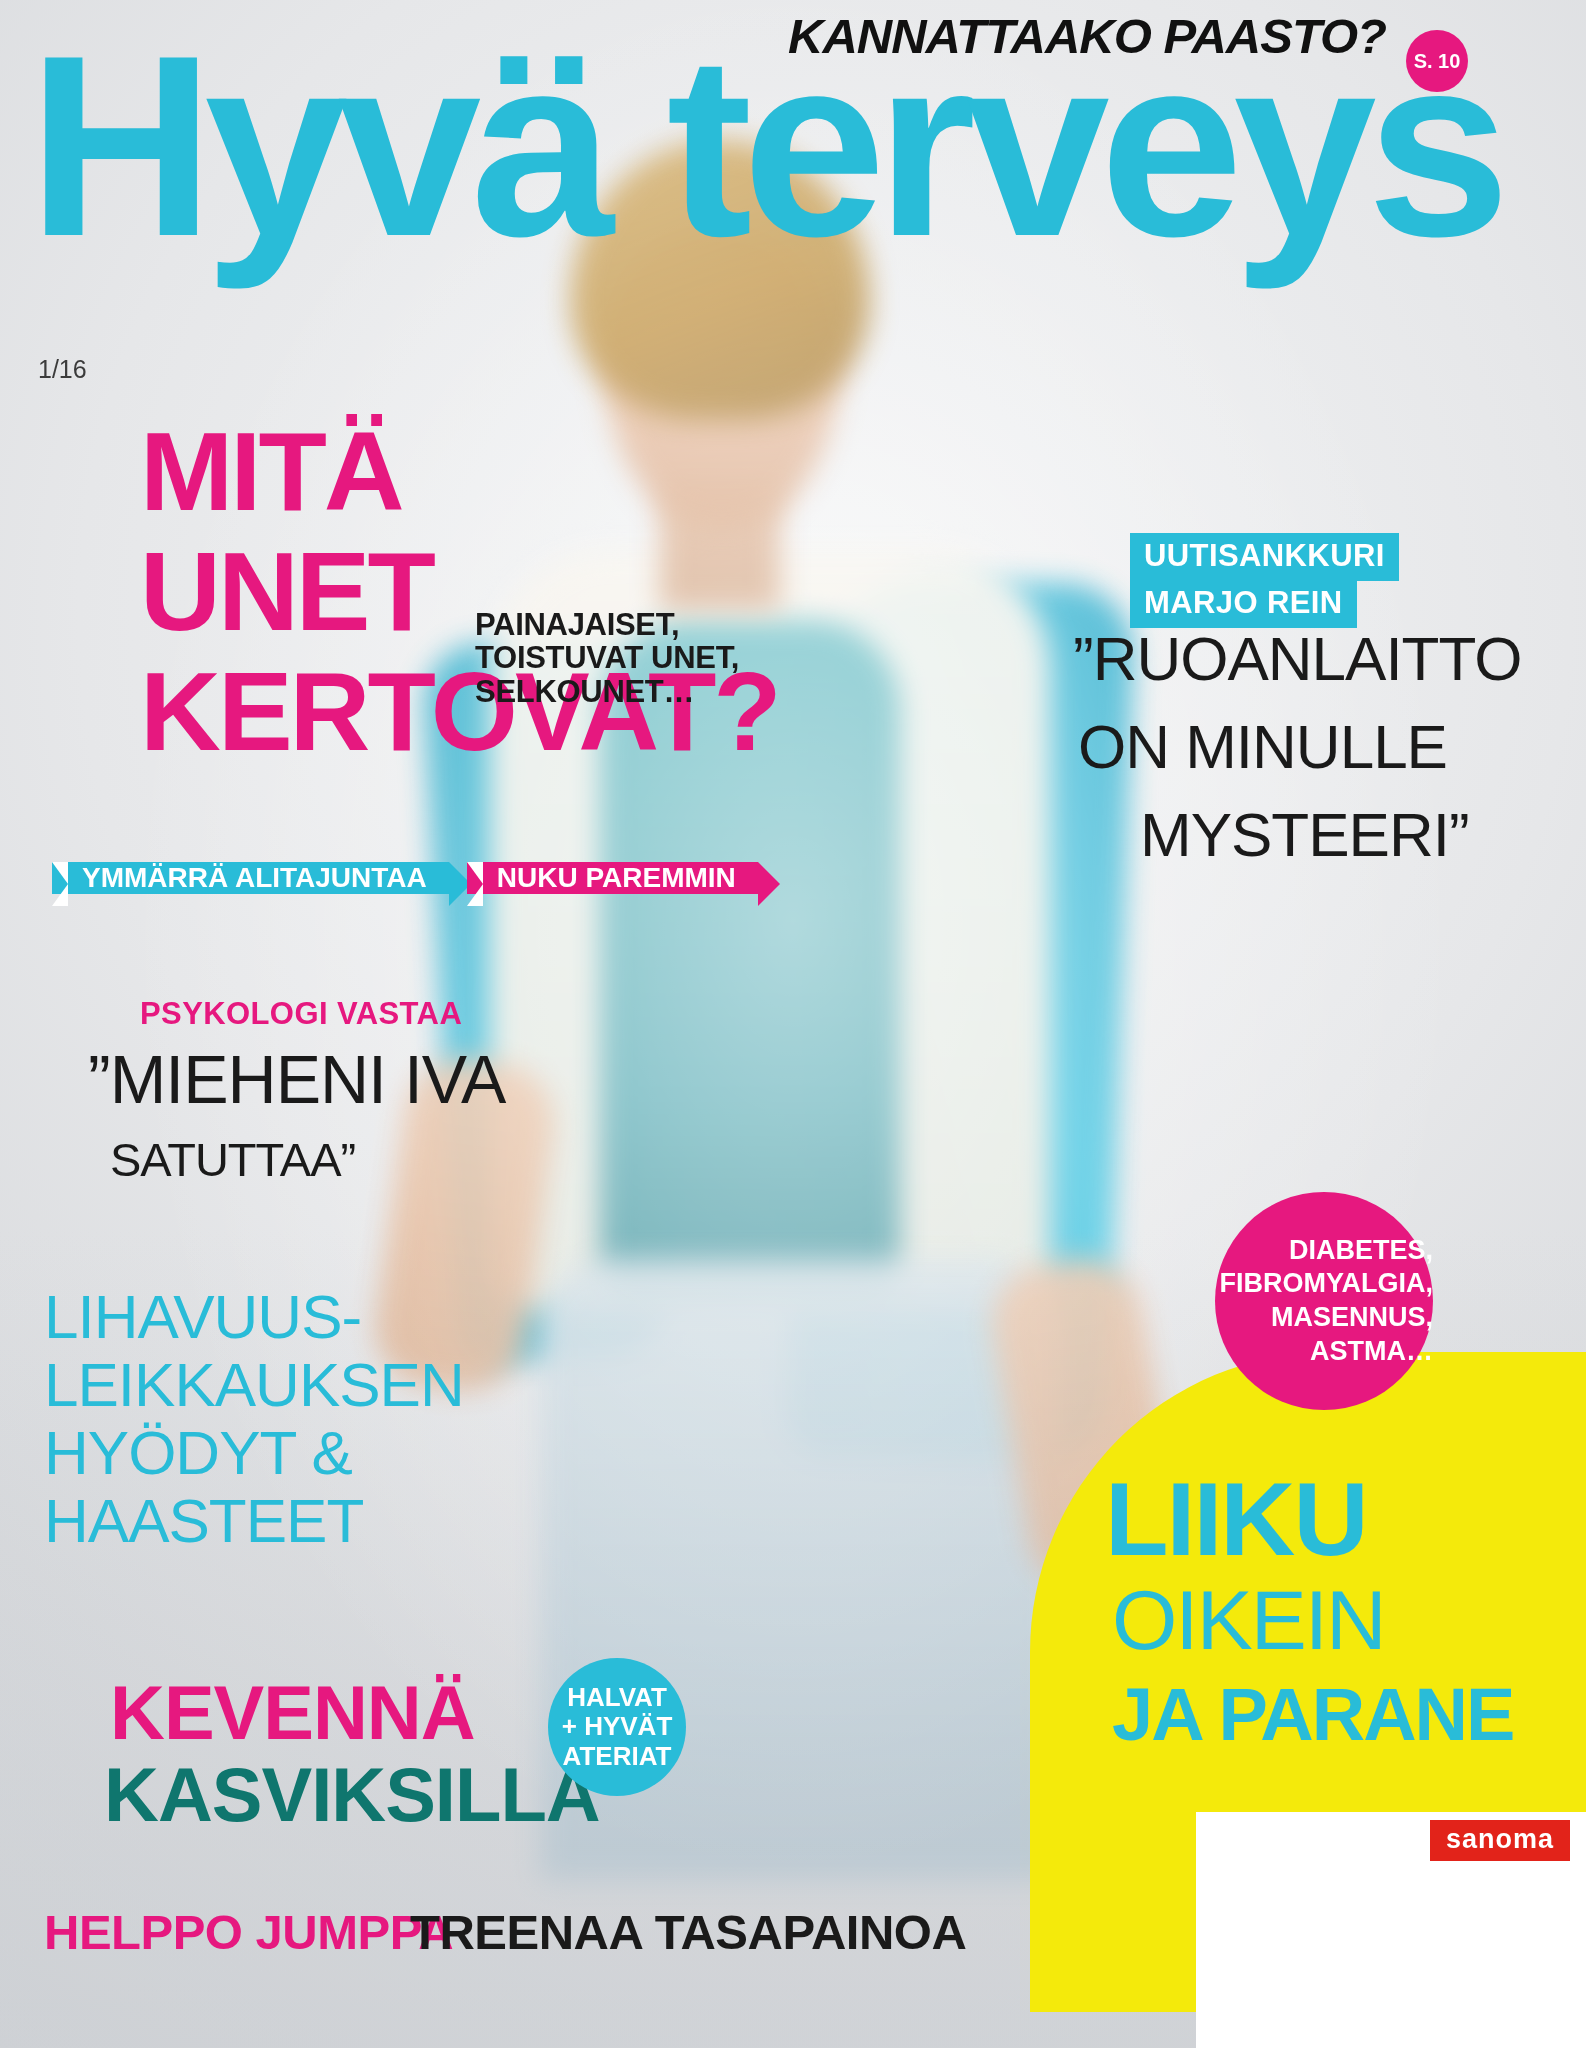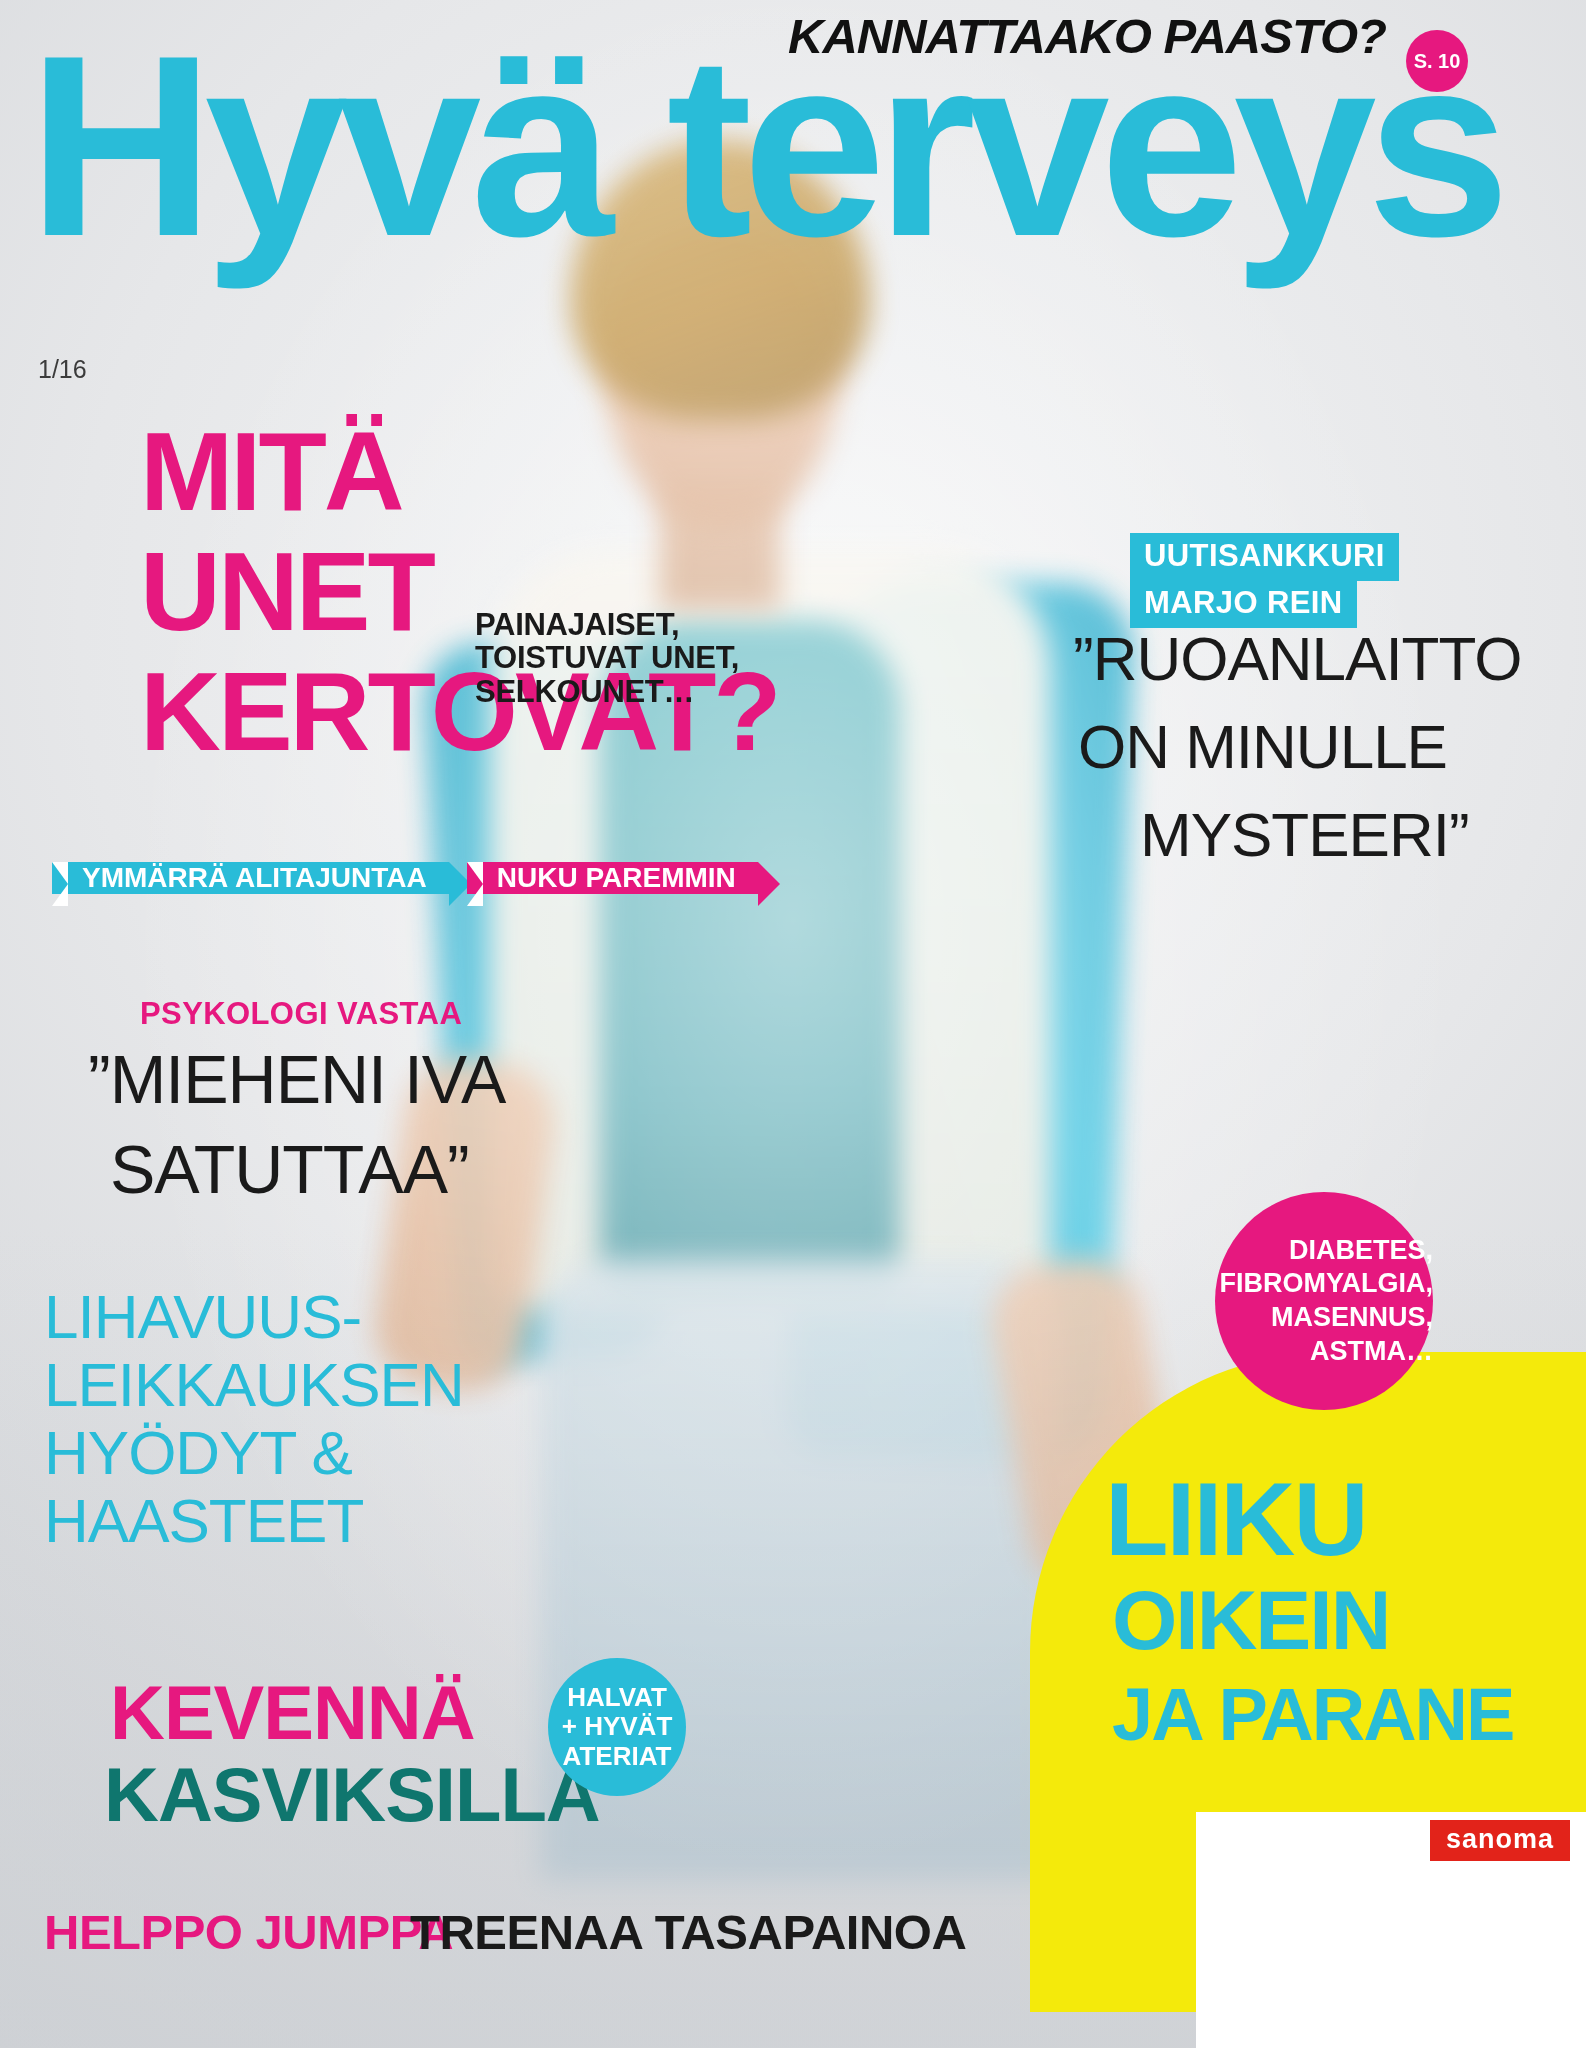--- a/index.html
+++ b/index.html
@@ -219,21 +219,21 @@
   .psyk-kicker {
     left: 140px; top: 1000px;
     font-size: 31px; font-weight: bold; color: #e6187f; letter-spacing: 0.4px;
   }
   .psyk-1 {
     left: 88px; top: 1048px;
     font-size: 68px; color: #1a1a1a; font-weight: normal; letter-spacing: -1px;
   }
   .psyk-2 {
     left: 110px; top: 1138px;
-    font-size: 68px; color: #1a1a1a; font-weight: normal; letter-spacing: -1px;
+    font-size: 47px; color: #1a1a1a; font-weight: normal; letter-spacing: -1px;
   }
 
   
   .ua-tag1 {
     position: absolute;
     left: 1130px; top: 533px;
     background: #29bcd8; color: #fff;
     font-size: 31px; font-weight: bold;
     padding: 5px 14px 7px 14px;
     letter-spacing: 0.4px;
@@ -318,21 +318,21 @@
   
   .yellow-blob {
     position: absolute;
     left: 1030px; top: 1352px;
     width: 560px; height: 660px;
     background: #f4ea0b;
     border-radius: 300px 0 0 0;
     z-index: 3;
   }
   .yb-1 { position:absolute; left: 1105px; top: 1460px; font-size: 104px; font-weight: bold; color: #29bcd8; letter-spacing: -2px; z-index: 4;}
-  .yb-2 { position:absolute; left: 1112px; top: 1572px; font-size: 84px; font-weight: bold; color: #29bcd8; letter-spacing: -2px; z-index: 4;}
+  .yb-2 { position:absolute; left: 1112px; top: 1572px; font-size: 84px; font-weight: normal; color: #29bcd8; letter-spacing: -2px; z-index: 4;}
   .yb-3 { position:absolute; left: 1112px; top: 1672px; font-size: 74px; font-weight: bold; color: #29bcd8; letter-spacing: -2px; z-index: 4;}
 
   
   .footer {
     position: absolute;
     left: 1196px; top: 1812px;
     width: 390px; height: 236px;
     background: #ffffff;
     z-index: 6;
   }

